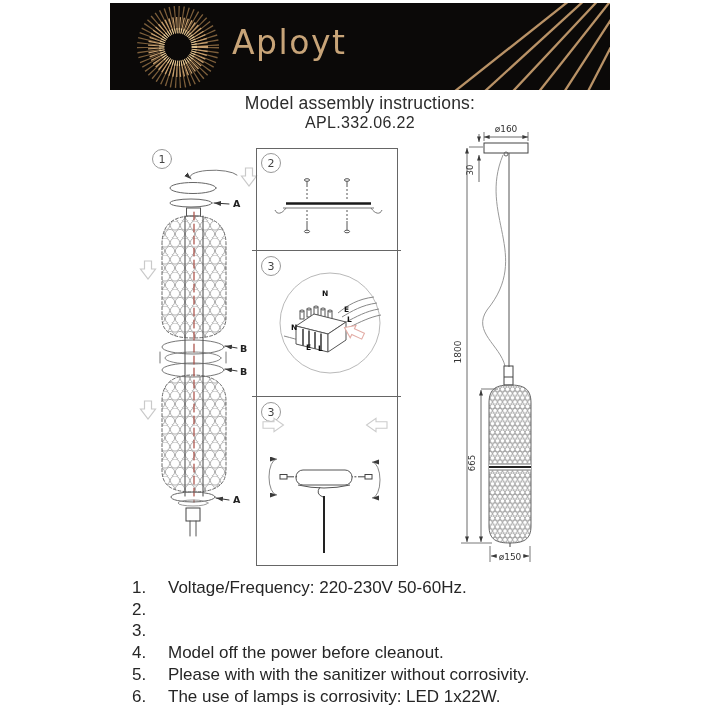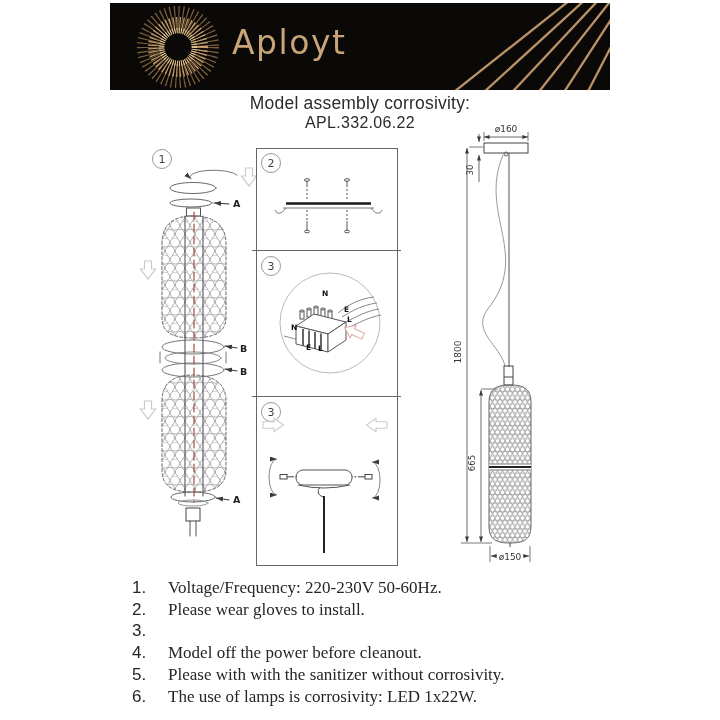--- a/index.html
+++ b/index.html
@@ -14,21 +14,21 @@
   .hdr-title{position:absolute;top:93px;left:0;width:720px;text-align:center;
              font-size:17.5px;color:#2c2c2c;letter-spacing:.2px;}
   .hdr-model{position:absolute;top:114px;left:0;width:720px;text-align:center;
              font-size:16px;color:#2c2c2c;letter-spacing:.3px;}
   
   .drawing{position:absolute;left:0;top:0;}
   
   .instructions{position:absolute;left:132px;top:577px;}
   .ins-row{display:flex;font-size:17px;line-height:21.7px;color:#262626;}
   .ins-num{width:36px;flex:none;}
-  .ins-text{white-space:nowrap;font-family:Liberation Serif, serif;}
+  .ins-text{white-space:nowrap;}
   text{font-family:"DejaVu Sans",sans-serif;}
 </style>
 </head>
 <body>
 
 <div class="page">
 
   <div class="banner">
     <svg width="500" height="87" viewBox="0 0 500 87">
       <g>
@@ -45,21 +45,21 @@
         <line x1="570" y1="-90" x2="447" y2="100"></line>
         <line x1="570" y1="-90" x2="472" y2="100"></line>
         <line x1="570" y1="-90" x2="496" y2="100"></line>
         <line x1="570" y1="-90" x2="518" y2="96"></line>
         <line x1="570" y1="-90" x2="540" y2="88"></line>
       </g>
     </svg>
     <div class="brand">Aployt</div>
   </div>
 
-  <div class="hdr-title">Model assembly corrosivity:</div>
+  <div class="hdr-title">Model assembly instructions:</div>
   <div class="hdr-model">APL.332.06.22</div>
 
   <svg class="drawing" width="720" height="720" viewBox="0 0 720 720">
     <defs>
       <marker id="arr" markerWidth="8" markerHeight="6" refX="7" refY="2.5" orient="auto-start-reverse">
         <path d="M0,0 L7,2.5 L0,5 Z" fill="#3a3a3a"></path>
       </marker>
       <pattern id="dotsLg" width="10" height="17" patternUnits="userSpaceOnUse">
         <circle cx="5" cy="4.5" r="4.6" fill="none" stroke="#9a9a9a" stroke-width="0.8"></circle>
         <circle cx="0" cy="13" r="4.6" fill="none" stroke="#9a9a9a" stroke-width="0.8"></circle>
@@ -252,21 +252,20 @@
     </g>
   </svg>
 
   <div class="instructions">
     <div class="ins-row">
       <span class="ins-num">1.</span>
       <span class="ins-text">Voltage/Frequency: 220-230V 50-60Hz.</span>
     </div>
     <div class="ins-row">
       <span class="ins-num">2.</span>
-      <span class="ins-text">Please wear gloves to install.</span>
     </div>
     <div class="ins-row">
       <span class="ins-num">3.</span>
     </div>
     <div class="ins-row">
       <span class="ins-num">4.</span>
       <span class="ins-text">Model off the power before cleanout.</span>
     </div>
     <div class="ins-row">
       <span class="ins-num">5.</span>

